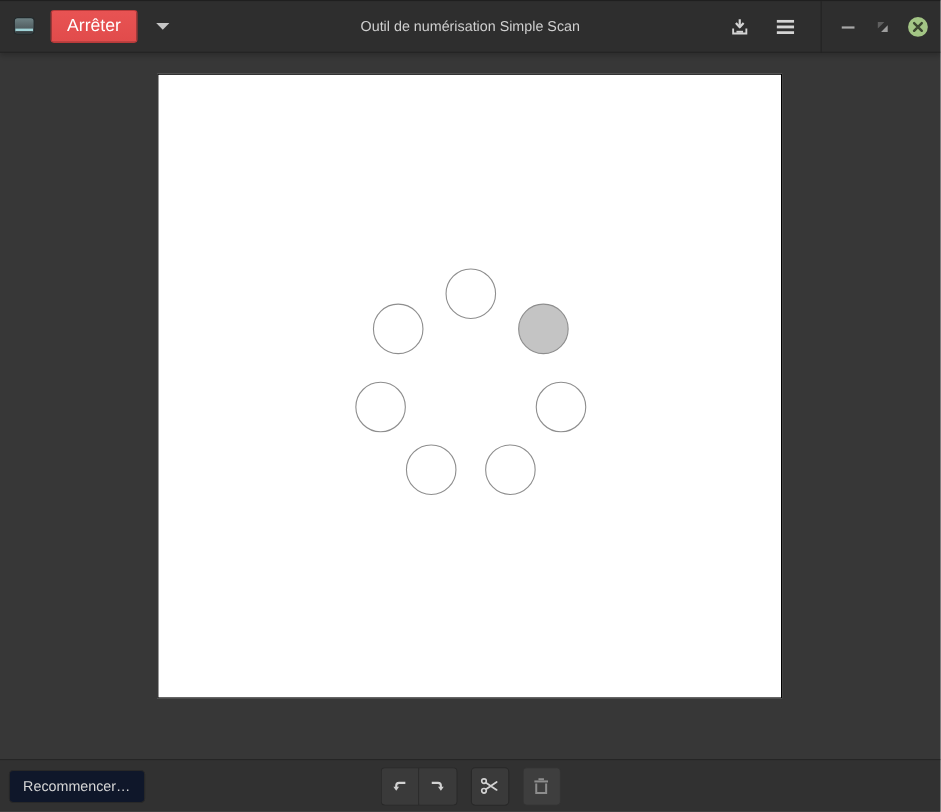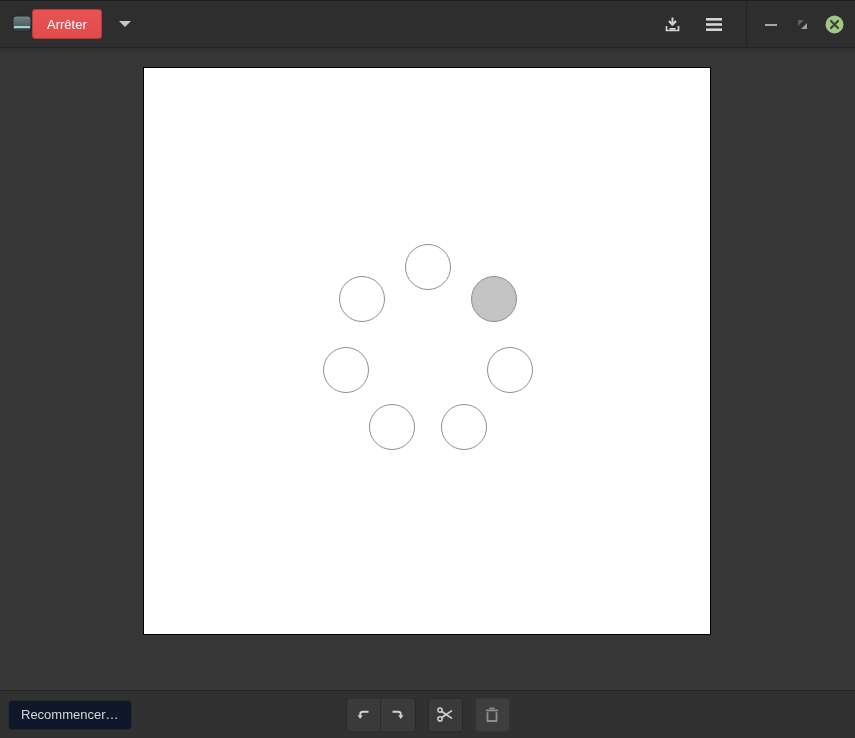--- a/index.html
+++ b/index.html
@@ -16,24 +16,24 @@
   
   header{
     position:relative; height:48px; flex:0 0 48px;
     background:var(--header-bg);
     border-top:1px solid #1f1f1f; border-bottom:1px solid #232323;
     box-shadow:0 3px 4px rgba(0,0,0,0.18);
     display:flex; align-items:center; padding:0 8px 0 12px; z-index:5;
   }
   .app-icon{width:20px; height:18px; display:flex; align-items:center;}
   .stop-btn{
-    margin-left:0; height:30px; padding:0 14px;
+    margin-left:14px; height:30px; padding:0 14px;
     background:linear-gradient(#e85353,var(--accent-red));
     border:1px solid #b93a3a; border-radius:3px;
-    color:#ffffff; font-size:13px; font-family:inherit; cursor:pointer;
+    color:#ffffff; font-size:16px; font-family:inherit; cursor:pointer;
   }
   .chevron-btn{
     margin-left:6px; width:34px; height:30px; background:transparent; border:none; cursor:pointer;
     display:flex; align-items:center; justify-content:center;
   }
   .chevron{width:0; height:0; border-left:6px solid transparent; border-right:6px solid transparent;
     border-top:6px solid #c6c6c6;}
   .title{
     position:absolute; left:50%; top:50%; transform:translate(-50%,-50%);
     color:#cfcfcf; font-size:13px; white-space:nowrap;
@@ -104,20 +104,21 @@
         <rect x="2" y="13.4" width="16" height="2" rx="1" fill="#363d3f"></rect>
       </svg>
     </div>
 
     <button class="stop-btn">Arrêter</button>
 
     <button class="chevron-btn">
       <span class="chevron"></span>
     </button>
 
+    <div class="title">Outil de numérisation Simple Scan</div>
 
     <div class="header-right">
       <button class="icon-btn save-btn">
         <svg width="17" height="17" viewBox="0 0 17 17">
           <path d="M8.5 1.5 v6" stroke="#d4d4d4" stroke-width="2" fill="none"></path>
           <path d="M5 5 l3.5 3.8 L12 5" stroke="#d4d4d4" stroke-width="2" fill="none" stroke-linejoin="round"></path>
           <path d="M2.5 10 v4.5 h12 V10" stroke="#d4d4d4" stroke-width="1.7" fill="none"></path>
           <rect x="5.5" y="12" width="6" height="1.8" fill="#d4d4d4"></rect>
         </svg>
       </button>

